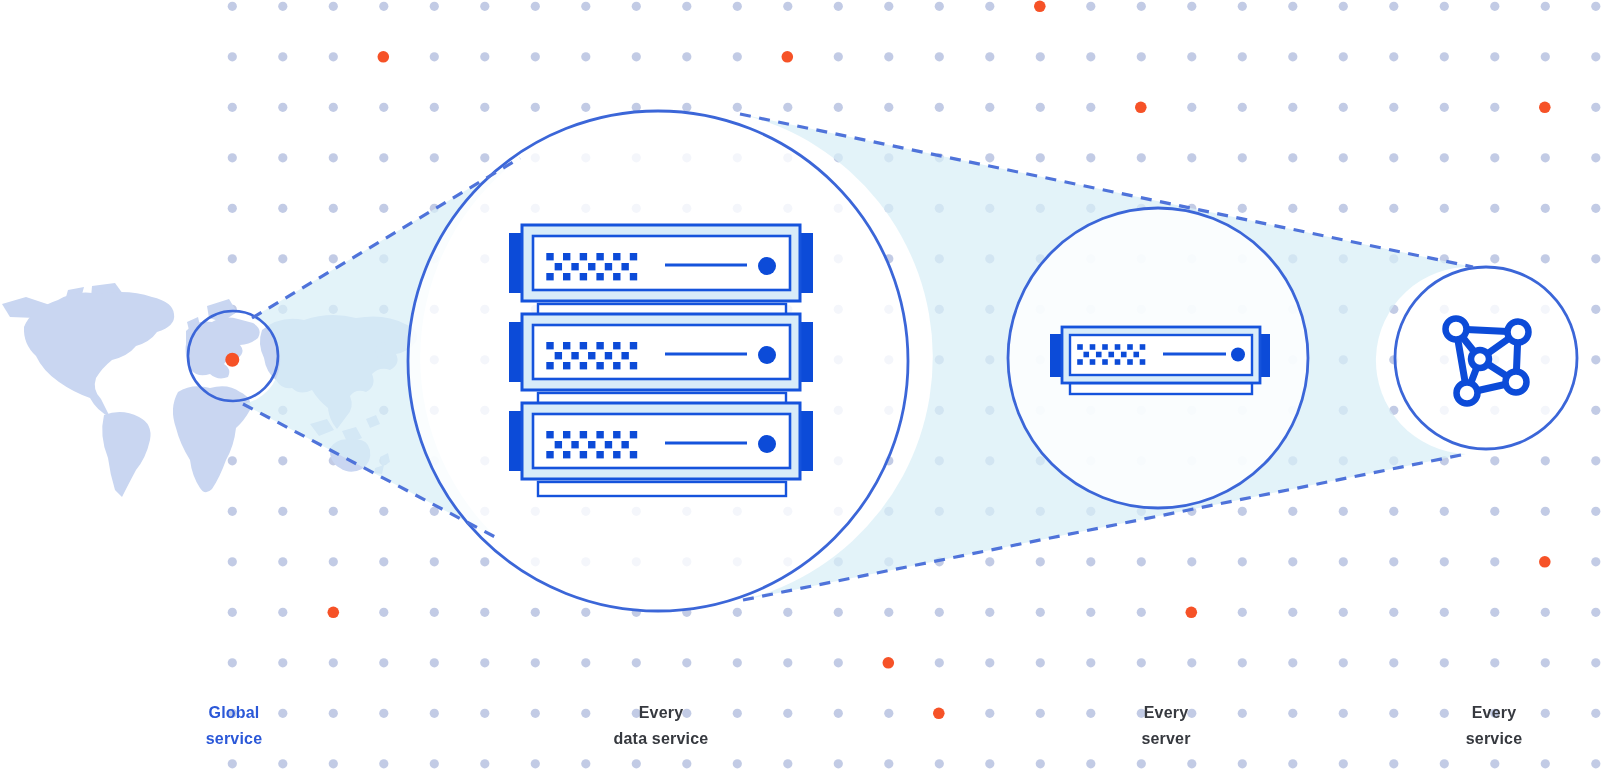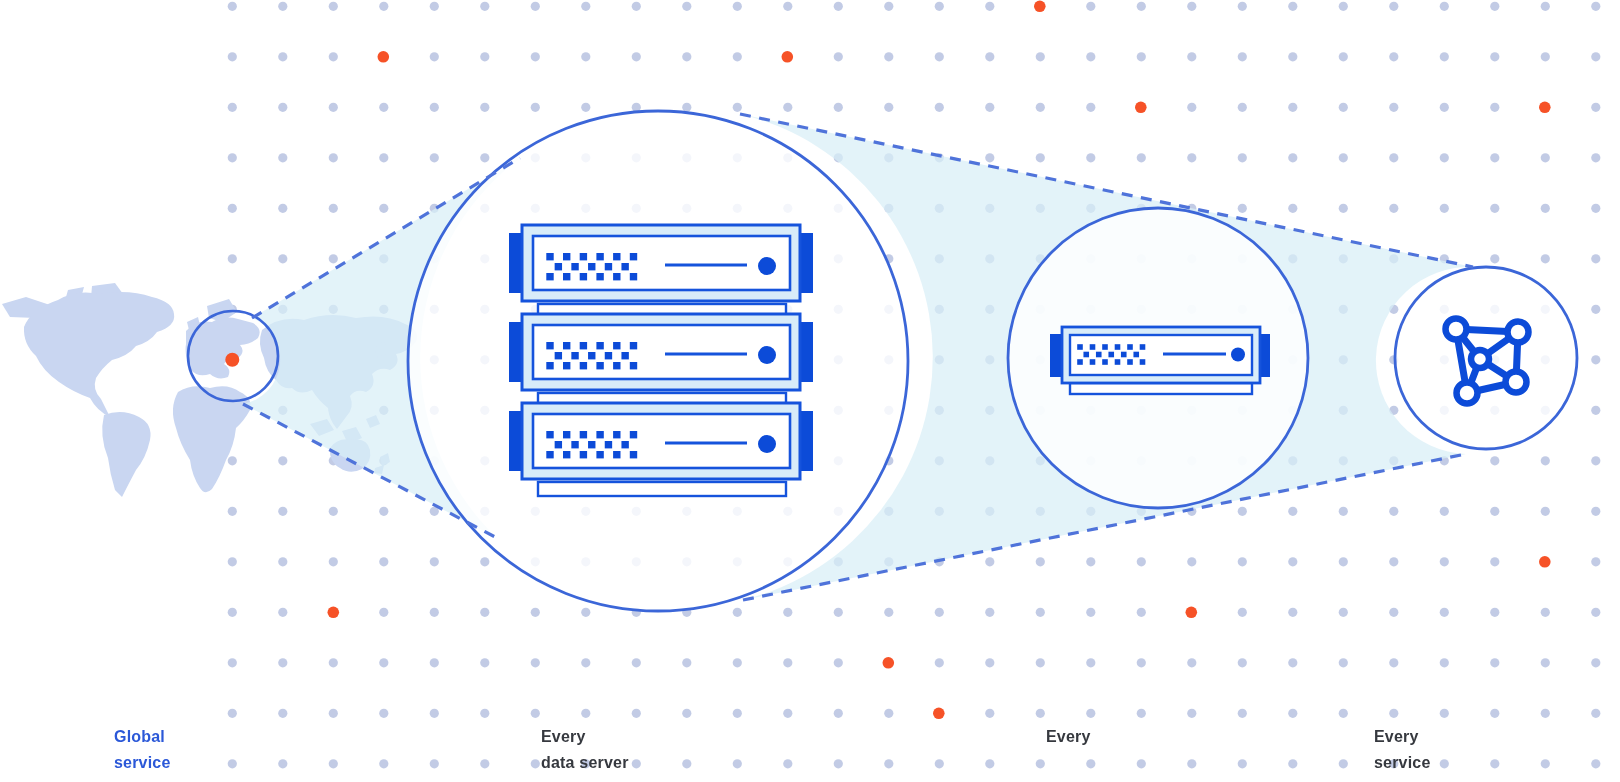--- a/index.html
+++ b/index.html
@@ -5,21 +5,21 @@
   :root{
     --accent-blue:#1553dc; --deep-blue:#0c4bd8; --circle-blue:#3b66d8;
     --dashed-blue:#4f73da; --beam-cyan:rgba(216,239,246,0.72);
     --panel-cyan:#d8ecf9; --map-blue:#c9d6f1; --grid-dot:#b7c2e0;
     --accent-orange:#f65227; --label-dark:#36393f; --label-blue:#2b58d8;
   }
   html,body{margin:0;padding:0;background:#ffffff;}
   .canvas{position:relative;width:1620px;height:782px;overflow:hidden;
           font-family:"Liberation Sans", sans-serif;}
   .canvas svg{position:absolute;left:0;top:0;}
-  .stage-label{position:absolute;top:724px;width:240px;
+  .stage-label{position:absolute;top:700px;width:240px;text-align:center;
 uto               font-size:21.5px;line-height:26px;font-weight:700;
                letter-spacing:0.2px;}
   .stage-label.blue{color:var(--label-blue);}
   .stage-label.dark{color:var(--label-dark);}
 </style>
 </head>
 <body>
 
 <div class="canvas">
 
@@ -628,22 +628,23 @@
       </g>
     </g>
   </svg>
 
   <div class="stage-label blue" style="left:114px">
     <div>Global</div>
     <div>service</div>
   </div>
   <div class="stage-label dark" style="left:541px">
     <div>Every</div>
-    <div>data server</div>
+    <div>data service</div>
   </div>
   <div class="stage-label dark" style="left:1046px">
     <div>Every</div>
+    <div>server</div>
   </div>
   <div class="stage-label dark" style="left:1374px">
     <div>Every</div>
     <div>service</div>
   </div>
 </div>
 
 </body></html>

